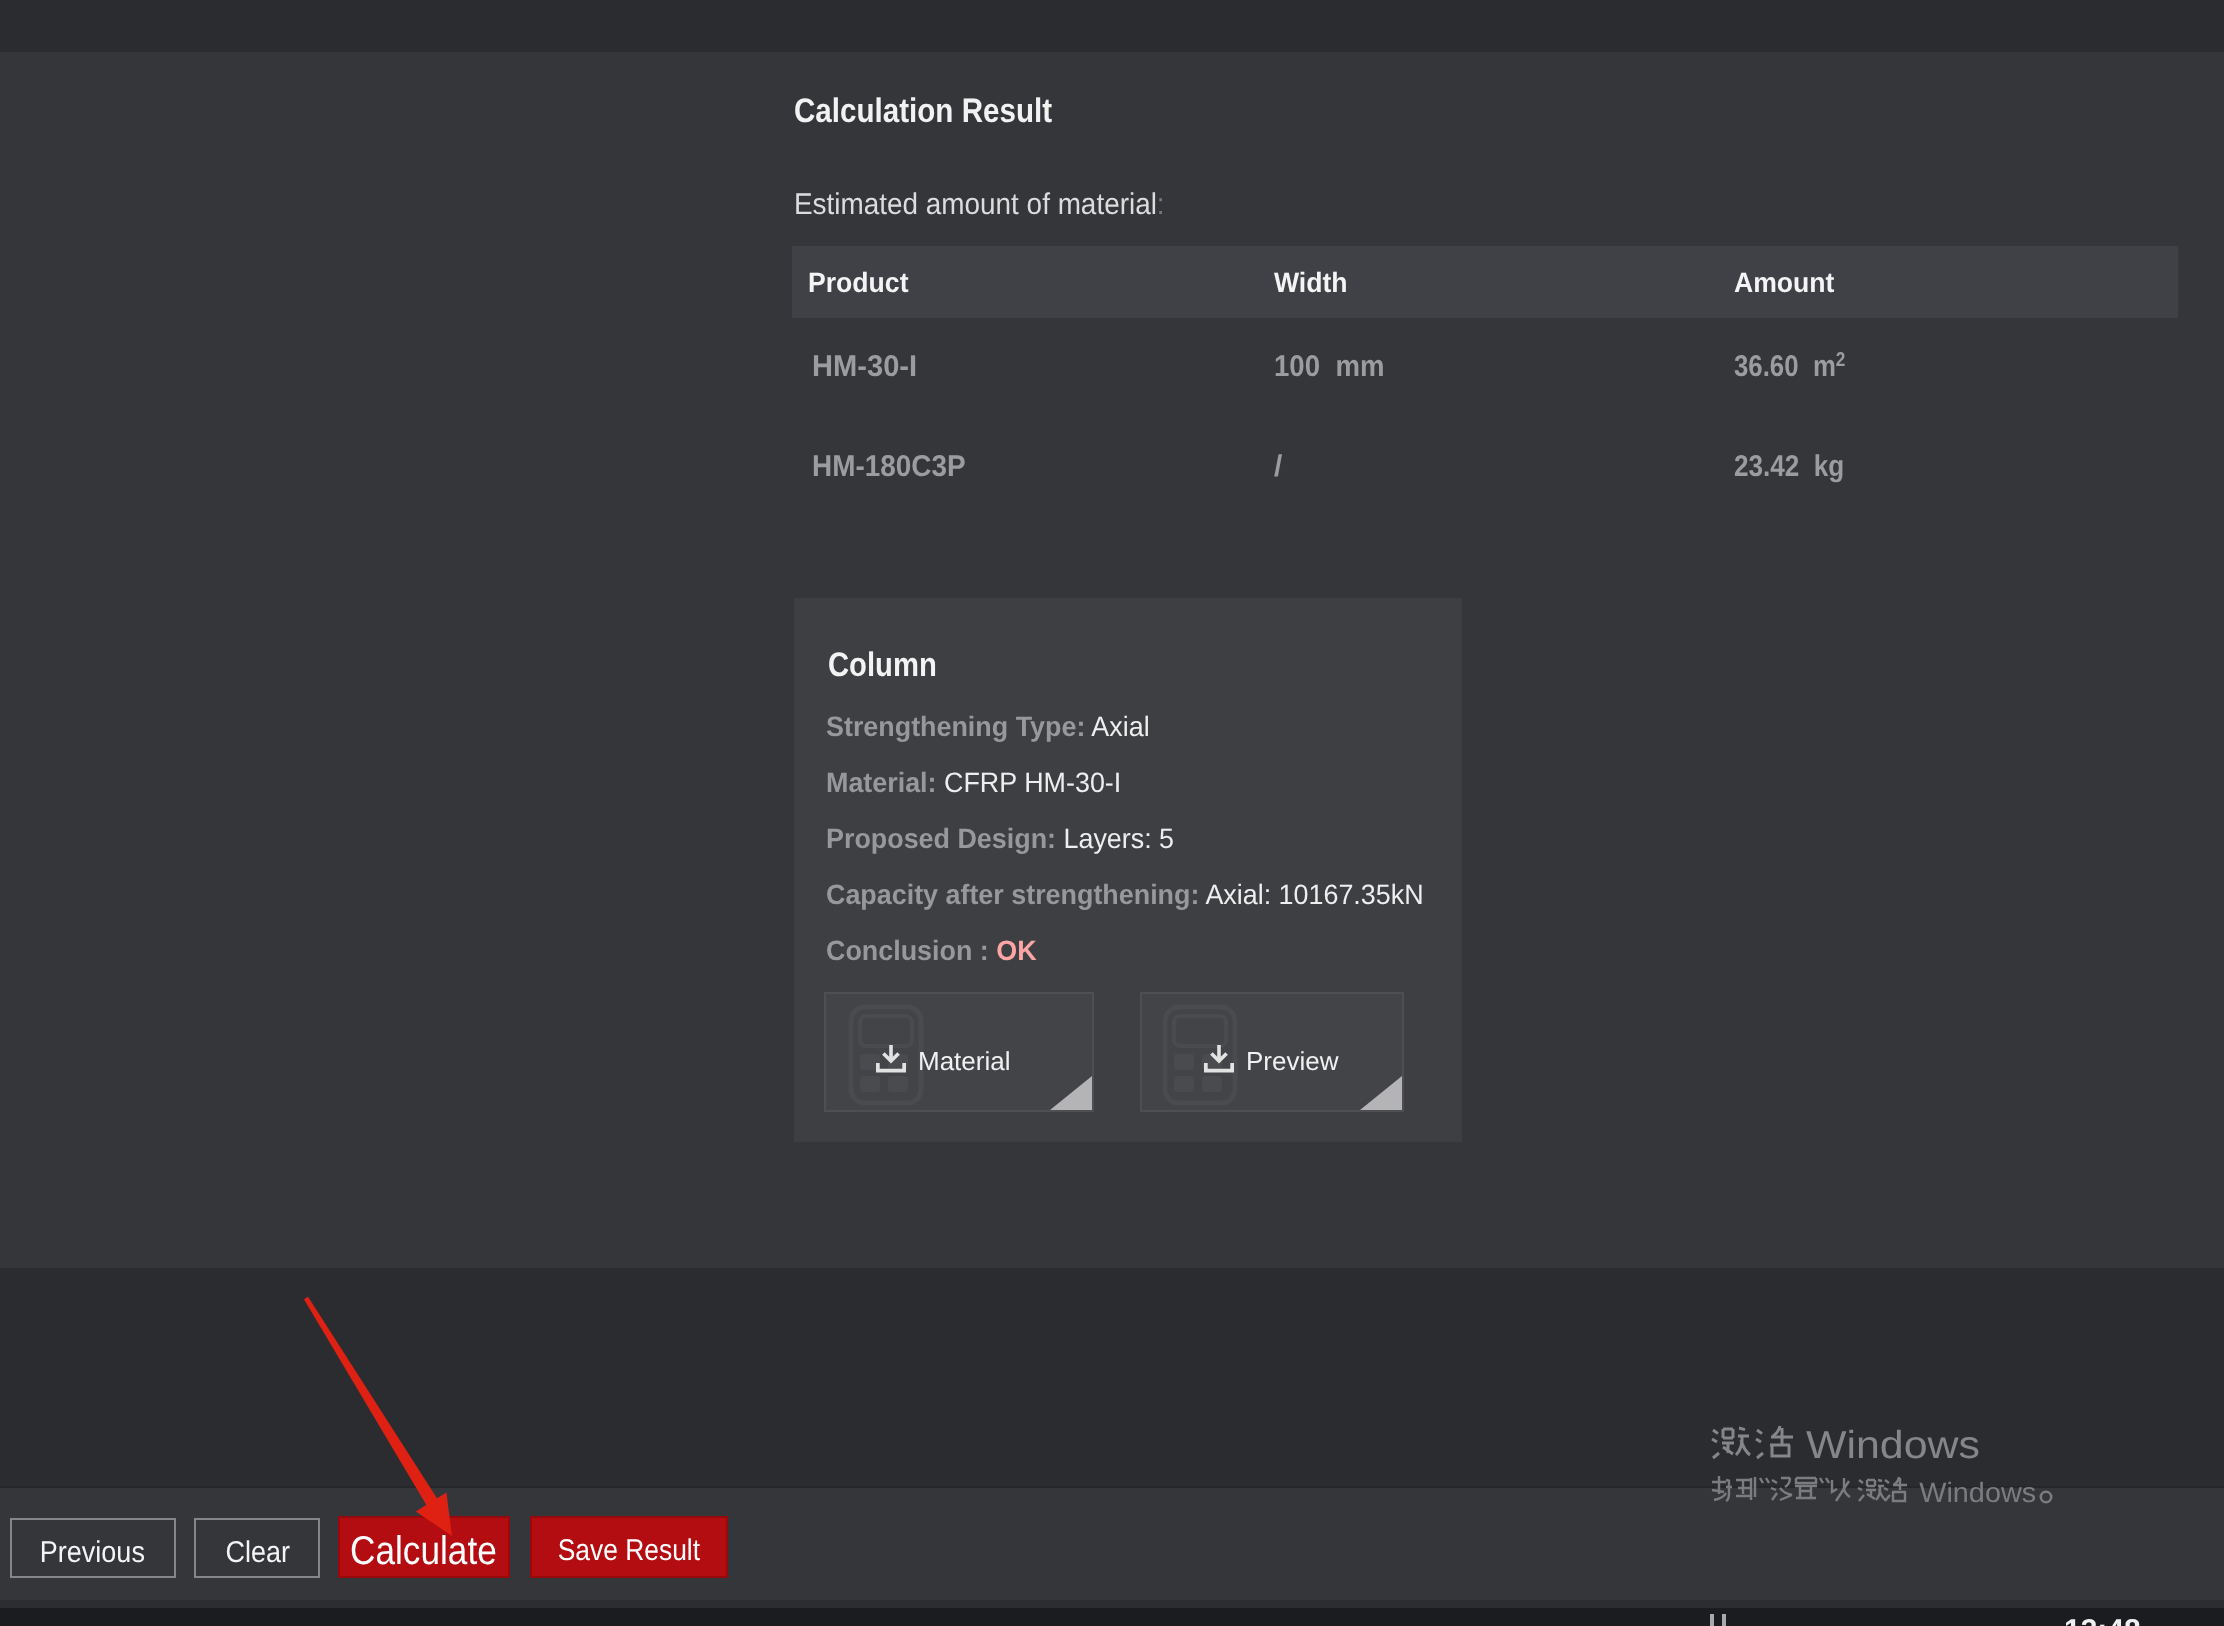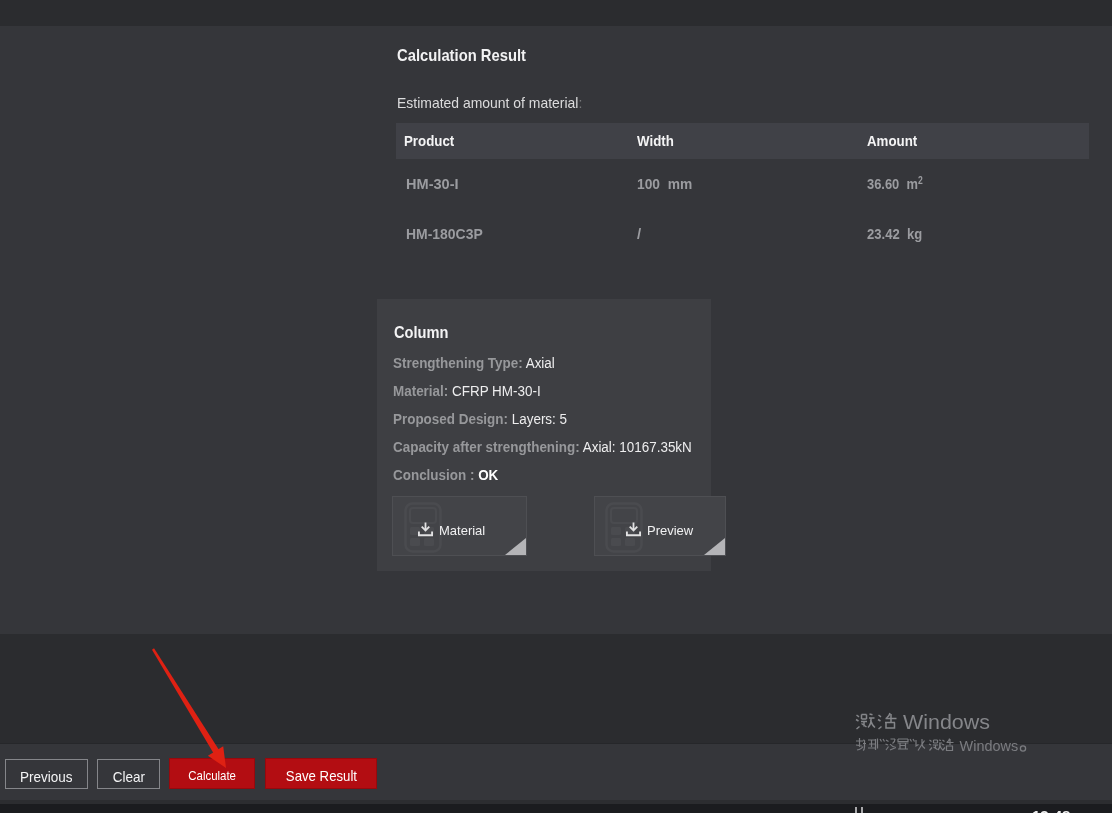--- a/index.html
+++ b/index.html
@@ -21,28 +21,28 @@
   <div class="abs cx" style="left:637px;top:123px;height:36px;line-height:36px;font-size:14px;font-weight:bold;color:#f4f4f5;transform:scaleX(0.95);">Width</div>
   <div class="abs cx" style="left:867px;top:123px;height:36px;line-height:36px;font-size:14px;font-weight:bold;color:#f4f4f5;transform:scaleX(0.95);">Amount</div>
 
   <div class="abs cx" style="left:406px;top:159px;height:50px;line-height:50px;font-size:15px;font-weight:bold;color:#9b9ca0;transform:scaleX(0.97);">HM-30-I</div>
   <div class="abs cx" style="left:637px;top:159px;height:50px;line-height:50px;font-size:15px;font-weight:bold;color:#9b9ca0;transform:scaleX(0.92);">100&nbsp;&nbsp;mm</div>
   <div class="abs cx" style="left:867px;top:159px;height:50px;line-height:50px;font-size:15px;font-weight:bold;color:#9b9ca0;transform:scaleX(0.86);">36.60&nbsp;&nbsp;m<span style="font-size:10px;position:relative;top:-5px;">2</span></div>
   <div class="abs cx" style="left:406px;top:209px;height:50px;line-height:50px;font-size:15px;font-weight:bold;color:#9b9ca0;transform:scaleX(0.93);">HM-180C3P</div>
   <div class="abs cx" style="left:637px;top:209px;height:50px;line-height:50px;font-size:15px;font-weight:bold;color:#9b9ca0;">/</div>
   <div class="abs cx" style="left:867px;top:209px;height:50px;line-height:50px;font-size:15px;font-weight:bold;color:#9b9ca0;transform:scaleX(0.87);">23.42&nbsp;&nbsp;kg</div>
 
-  <div class="abs" style="left:377px;top:299px;width:334px;height:272px;background:#3e3f43;">
+  <div class="abs" style="left:397px;top:299px;width:334px;height:272px;background:#3e3f43;">
     <div class="abs cx" style="left:17px;top:24px;font-size:17px;font-weight:bold;color:#f3f3f4;transform:scaleX(0.86);">Column</div>
     <div class="abs" style="left:16px;top:50px;font-size:14px;line-height:28px;color:#eeeeef;transform:scaleX(0.96);transform-origin:left top;white-space:nowrap;">
       <div><b style="color:#97989b;">Strengthening Type:</b> Axial</div>
       <div><b style="color:#97989b;">Material:</b> CFRP HM-30-I</div>
       <div><b style="color:#97989b;">Proposed Design:</b> Layers: 5</div>
       <div><b style="color:#97989b;">Capacity after strengthening:</b> Axial: 10167.35kN</div>
-      <div><b style="color:#97989b;">Conclusion :</b> <b style="color:#ffffff;">OK</b></div>
+      <div><b style="color:#97989b;">Conclusion :</b> <b style="color:#fca5a5;">OK</b></div>
     </div>
 
     <div class="abs" style="left:15px;top:197px;width:135px;height:60px;background:#434448;border:1px solid #4e4f53;box-sizing:border-box;">
       <svg class="abs" style="left:11px;top:5px;" width="38" height="51" viewBox="0 0 38 51">
         <g opacity="0.08">
           <rect x="1.5" y="1.5" width="35" height="48" rx="7" fill="none" stroke="#9a9b9e" stroke-width="2.5"></rect>
           <rect x="6" y="6" width="26" height="15" rx="3" fill="none" stroke="#9a9b9e" stroke-width="2"></rect>
           <rect x="6" y="25" width="10" height="8" rx="1.5" fill="#9a9b9e"></rect>
           <rect x="20" y="25" width="10" height="8" rx="1.5" fill="#9a9b9e"></rect>
           <rect x="6" y="36" width="10" height="8" rx="1.5" fill="#9a9b9e"></rect>
@@ -53,21 +53,21 @@
         <path d="M7.5 0.5v7" stroke="#e2e2e3" stroke-width="1.8" fill="none"></path>
         <path d="M3.7 4.7l3.8 3.8 3.8-3.8" stroke="#e2e2e3" stroke-width="1.8" fill="none"></path>
         <path d="M0.9 9.5v3.8h13.2V9.5" stroke="#e2e2e3" stroke-width="1.9" fill="none"></path>
       </svg>
       <div class="abs" style="left:46px;top:26px;font-size:13px;color:#f1f1f2;">Material</div>
       <svg class="abs" style="right:0;bottom:0;" width="21" height="17">
         <polygon points="21,0 21,17 0,17" fill="#b4b4b7"></polygon>
       </svg>
     </div>
 
-    <div class="abs" style="left:173px;top:197px;width:132px;height:60px;background:#434448;border:1px solid #4e4f53;box-sizing:border-box;margin-left:44px;">
+    <div class="abs" style="left:173px;top:197px;width:132px;height:60px;background:#434448;border:1px solid #4e4f53;box-sizing:border-box;">
       <svg class="abs" style="left:10px;top:5px;" width="38" height="51" viewBox="0 0 38 51">
         <g opacity="0.08">
           <rect x="1.5" y="1.5" width="35" height="48" rx="7" fill="none" stroke="#9a9b9e" stroke-width="2.5"></rect>
           <rect x="6" y="6" width="26" height="15" rx="3" fill="none" stroke="#9a9b9e" stroke-width="2"></rect>
           <rect x="6" y="25" width="10" height="8" rx="1.5" fill="#9a9b9e"></rect>
           <rect x="20" y="25" width="10" height="8" rx="1.5" fill="#9a9b9e"></rect>
           <rect x="6" y="36" width="10" height="8" rx="1.5" fill="#9a9b9e"></rect>
           <rect x="20" y="36" width="10" height="8" rx="1.5" fill="#9a9b9e"></rect>
         </g>
       </svg>
@@ -82,22 +82,22 @@
       </svg>
     </div>
   </div>
 
   <div class="abs" style="left:0;top:634px;width:1112px;height:110px;background:#2b2c2f;border-bottom:1px solid #26272a;box-sizing:border-box;"></div>
 
   <div class="abs" style="left:0;top:744px;width:1112px;height:60px;background:#35363a;"></div>
 
   <div class="abs" style="left:5px;top:759px;width:83px;height:30px;border:1px solid #85868a;box-sizing:border-box;text-align:center;line-height:33px;font-size:15px;color:#f4f4f5;text-decoration:underline;"><span style="display:inline-block;transform:scaleX(0.9);">Previous</span></div>
   <div class="abs" style="left:97px;top:759px;width:63px;height:30px;border:1px solid #85868a;box-sizing:border-box;text-align:center;line-height:33px;font-size:15px;color:#f4f4f5;"><span style="display:inline-block;transform:scaleX(0.9);">Clear</span></div>
-  <div class="abs" style="left:169px;top:758px;width:86px;height:31px;background:#b30d12;border:1px solid #97090d;box-sizing:border-box;text-align:center;line-height:34px;font-size:13px;color:#fff;"><span style="display:inline-block;transform:scaleX(0.88);">Calculate</span></div>
-  <div class="abs" style="left:265px;top:758px;width:112px;height:31px;background:#b30d12;border:1px solid #97090d;box-sizing:border-box;text-align:center;line-height:34px;font-size:15px;color:#fff;"><span style="display:inline-block;transform:scaleX(0.88);">Save Result</span></div>
+  <div class="abs" style="left:169px;top:758px;width:86px;height:31px;background:#b30d12;border:1px solid #97090d;box-sizing:border-box;text-align:center;line-height:34px;font-size:20px;color:#fff;"><span style="display:inline-block;transform:scaleX(0.88);">Calculate</span></div>
+  <div class="abs" style="left:265px;top:758px;width:99px;height:31px;background:#b30d12;border:1px solid #97090d;box-sizing:border-box;text-align:center;line-height:34px;font-size:15px;color:#fff;"><span style="display:inline-block;transform:scaleX(0.88);">Save Result</span></div>
 
   <svg class="abs" style="left:854px;top:708px;" width="150" height="26" viewBox="0 0 150 26">
     <g stroke="#85868a" stroke-width="1.5" fill="none">
       <path d="M2.5 7l2.5 1.8 M2 11.5l2.5 1.5 M5.5 18.5L2.5 21"></path>
       <path d="M7.5 6.5h5 M7.5 11h5 M7.5 6.5v4.5 M12.5 6.5v4.5 M7 13.5h6 M10 13.5v5 M7.5 15.5l5 3.5"></path>
       <path d="M15.5 6l3 .8 M15 10h5.5 M17 10c.3 4-1 7.5-3 9.5 M16.5 12c1 3.5 2.5 6 4.5 7.5"></path>
       <path d="M24.5 7l2.5 1.8 M24 11.5l2.5 1.5 M27.5 18.5L24.5 21"></path>
       <path d="M36 5c-.5 2.5-2 4-3.5 5 M31.5 10.5h11 M37 6v8 M31 14.5h10 M32 14.5v5.5h8.5v-5.5"></path>
     </g>
     <text x="49" y="21" font-family="Liberation Sans" font-size="19.5" fill="#85868a" textLength="87" lengthAdjust="spacingAndGlyphs">Windows</text>

